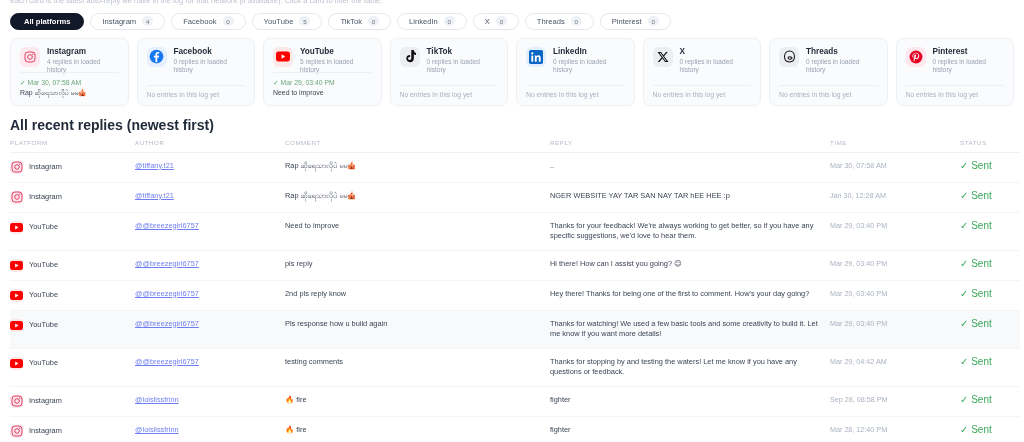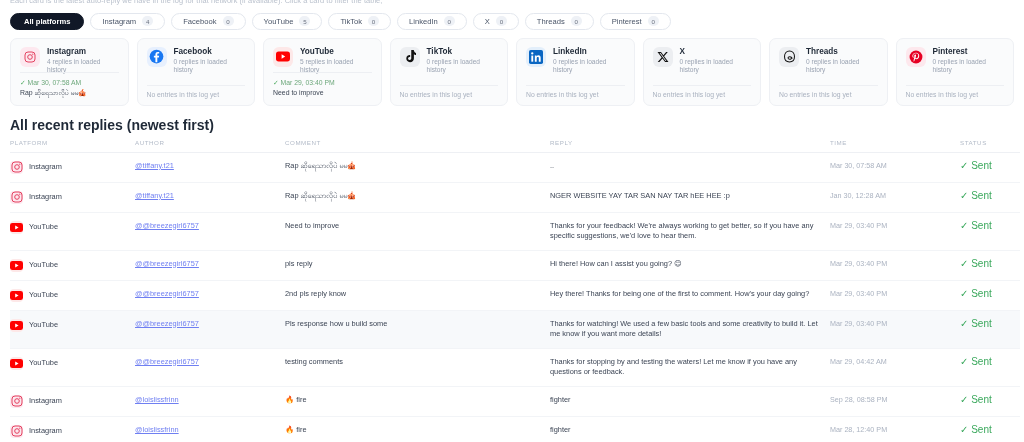--- a/index.html
+++ b/index.html
@@ -384,21 +384,21 @@
               <span class="rico" style="background:#fde8e8">
                 <svg width="14" height="11" viewBox="0 0 24 17">
                   <rect width="24" height="17" rx="4.5" fill="#FF0000"></rect>
                   <path d="M9.6 4.6l6.2 3.9-6.2 3.9z" fill="#fff"></path>
                 </svg>
               </span>
               <span>YouTube</span>
             </span>
           </td>
           <td class="col-a"><a class="author" href="#">@@breezegirl6757</a></td>
-          <td class="col-c">Pls response how u build some</td>
+          <td class="col-c">Pls response how u build again</td>
           <td class="col-r">Thanks for watching! We used a few basic tools and some creativity to build it. Let me know if you want more details!</td>
           <td class="col-t time">Mar 29, 03:40 PM</td>
           <td class="col-s"><span class="status">✓ Sent</span></td>
         </tr>
         <tr>
           <td class="col-p">
             <span class="pcell">
               <span class="rico" style="background:#fde8e8">
                 <svg width="14" height="11" viewBox="0 0 24 17">
                   <rect width="24" height="17" rx="4.5" fill="#FF0000"></rect>

